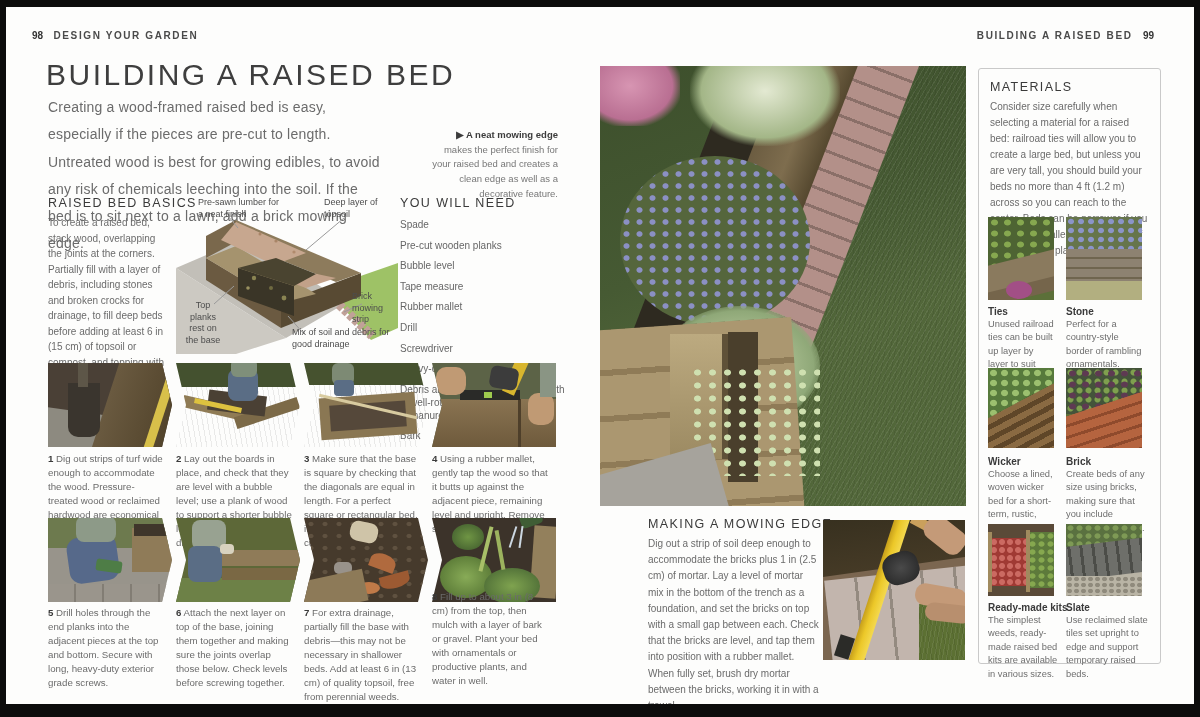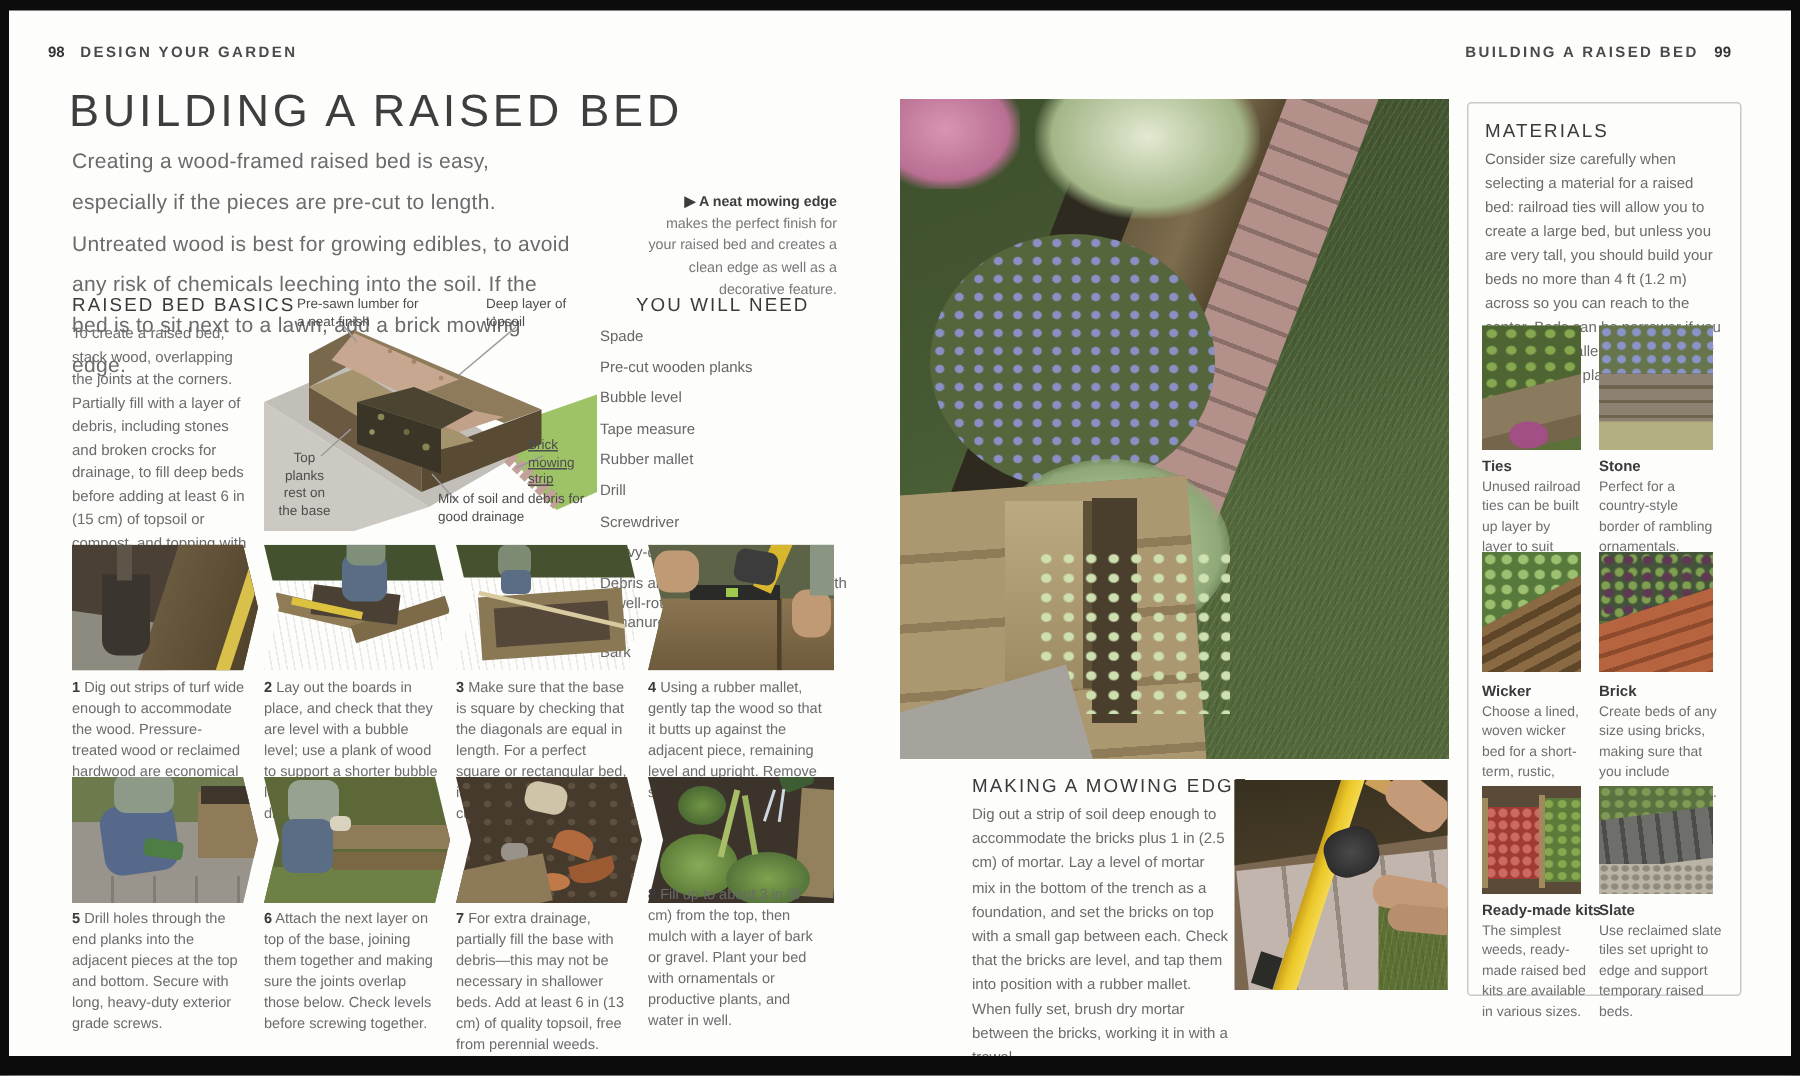--- a/index.html
+++ b/index.html
@@ -83,24 +83,24 @@
       <line x1="52" y1="8" x2="62" y2="20" stroke="#9a9a9a" stroke-width="1"></line>
       <line x1="168" y1="10" x2="130" y2="42" stroke="#9a9a9a" stroke-width="1"></line>
       <line x1="38" y1="96" x2="58" y2="78" stroke="#9a9a9a" stroke-width="1"></line>
       <line x1="186" y1="96" x2="168" y2="104" stroke="#9a9a9a" stroke-width="1"></line>
       <line x1="128" y1="126" x2="112" y2="108" stroke="#9a9a9a" stroke-width="1"></line>
     </svg>
   </div>
   <div class="abs dlab" style="left:198px;top:197px;width:84px;">Pre-sawn lumber for a neat finish</div>
   <div class="abs dlab" style="left:324px;top:197px;width:62px;">Deep layer of topsoil</div>
   <div class="abs dlab" style="left:182px;top:300px;width:42px;text-align:center;">Top planks rest on the base</div>
-  <div class="abs dlab" style="left:352px;top:291px;width:44px;text-decoration:underline;">Brick mowing strip</div>
+  <div class="abs dlab" style="left:352px;top:291px;width:44px;">Brick mowing strip</div>
   <div class="abs dlab" style="left:292px;top:327px;width:120px;">Mix of soil and debris for good drainage</div>
 
-  <div class="abs subhead" style="left:400px;top:196px;margin-left:24px;">YOU WILL NEED</div>
+  <div class="abs subhead" style="left:400px;top:196px;">YOU WILL NEED</div>
   <div class="abs" style="left:400px;top:218px;width:172px;">
     <div class="ywn-item">Spade</div>
     <div class="ywn-item">Pre-cut wooden planks</div>
     <div class="ywn-item">Bubble level</div>
     <div class="ywn-item">Tape measure</div>
     <div class="ywn-item">Rubber mallet</div>
     <div class="ywn-item">Drill</div>
     <div class="ywn-item">Screwdriver</div>
     <div class="ywn-item">Heavy-duty exterior grade screws</div>
     <div class="ywn-item">Debris and topsoil (ideally mixed with well-rotted garden compost or manure)</div>

